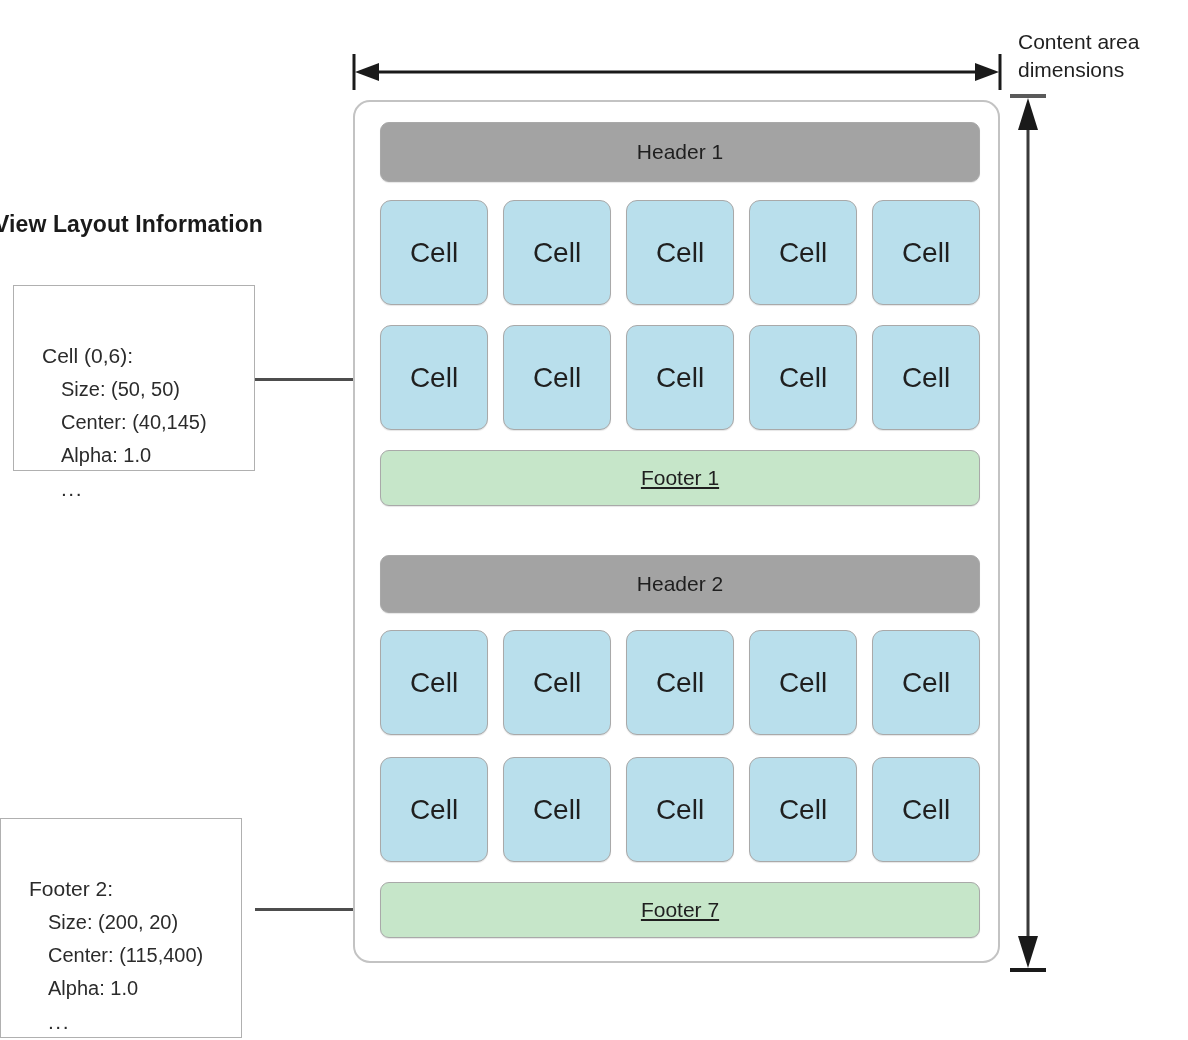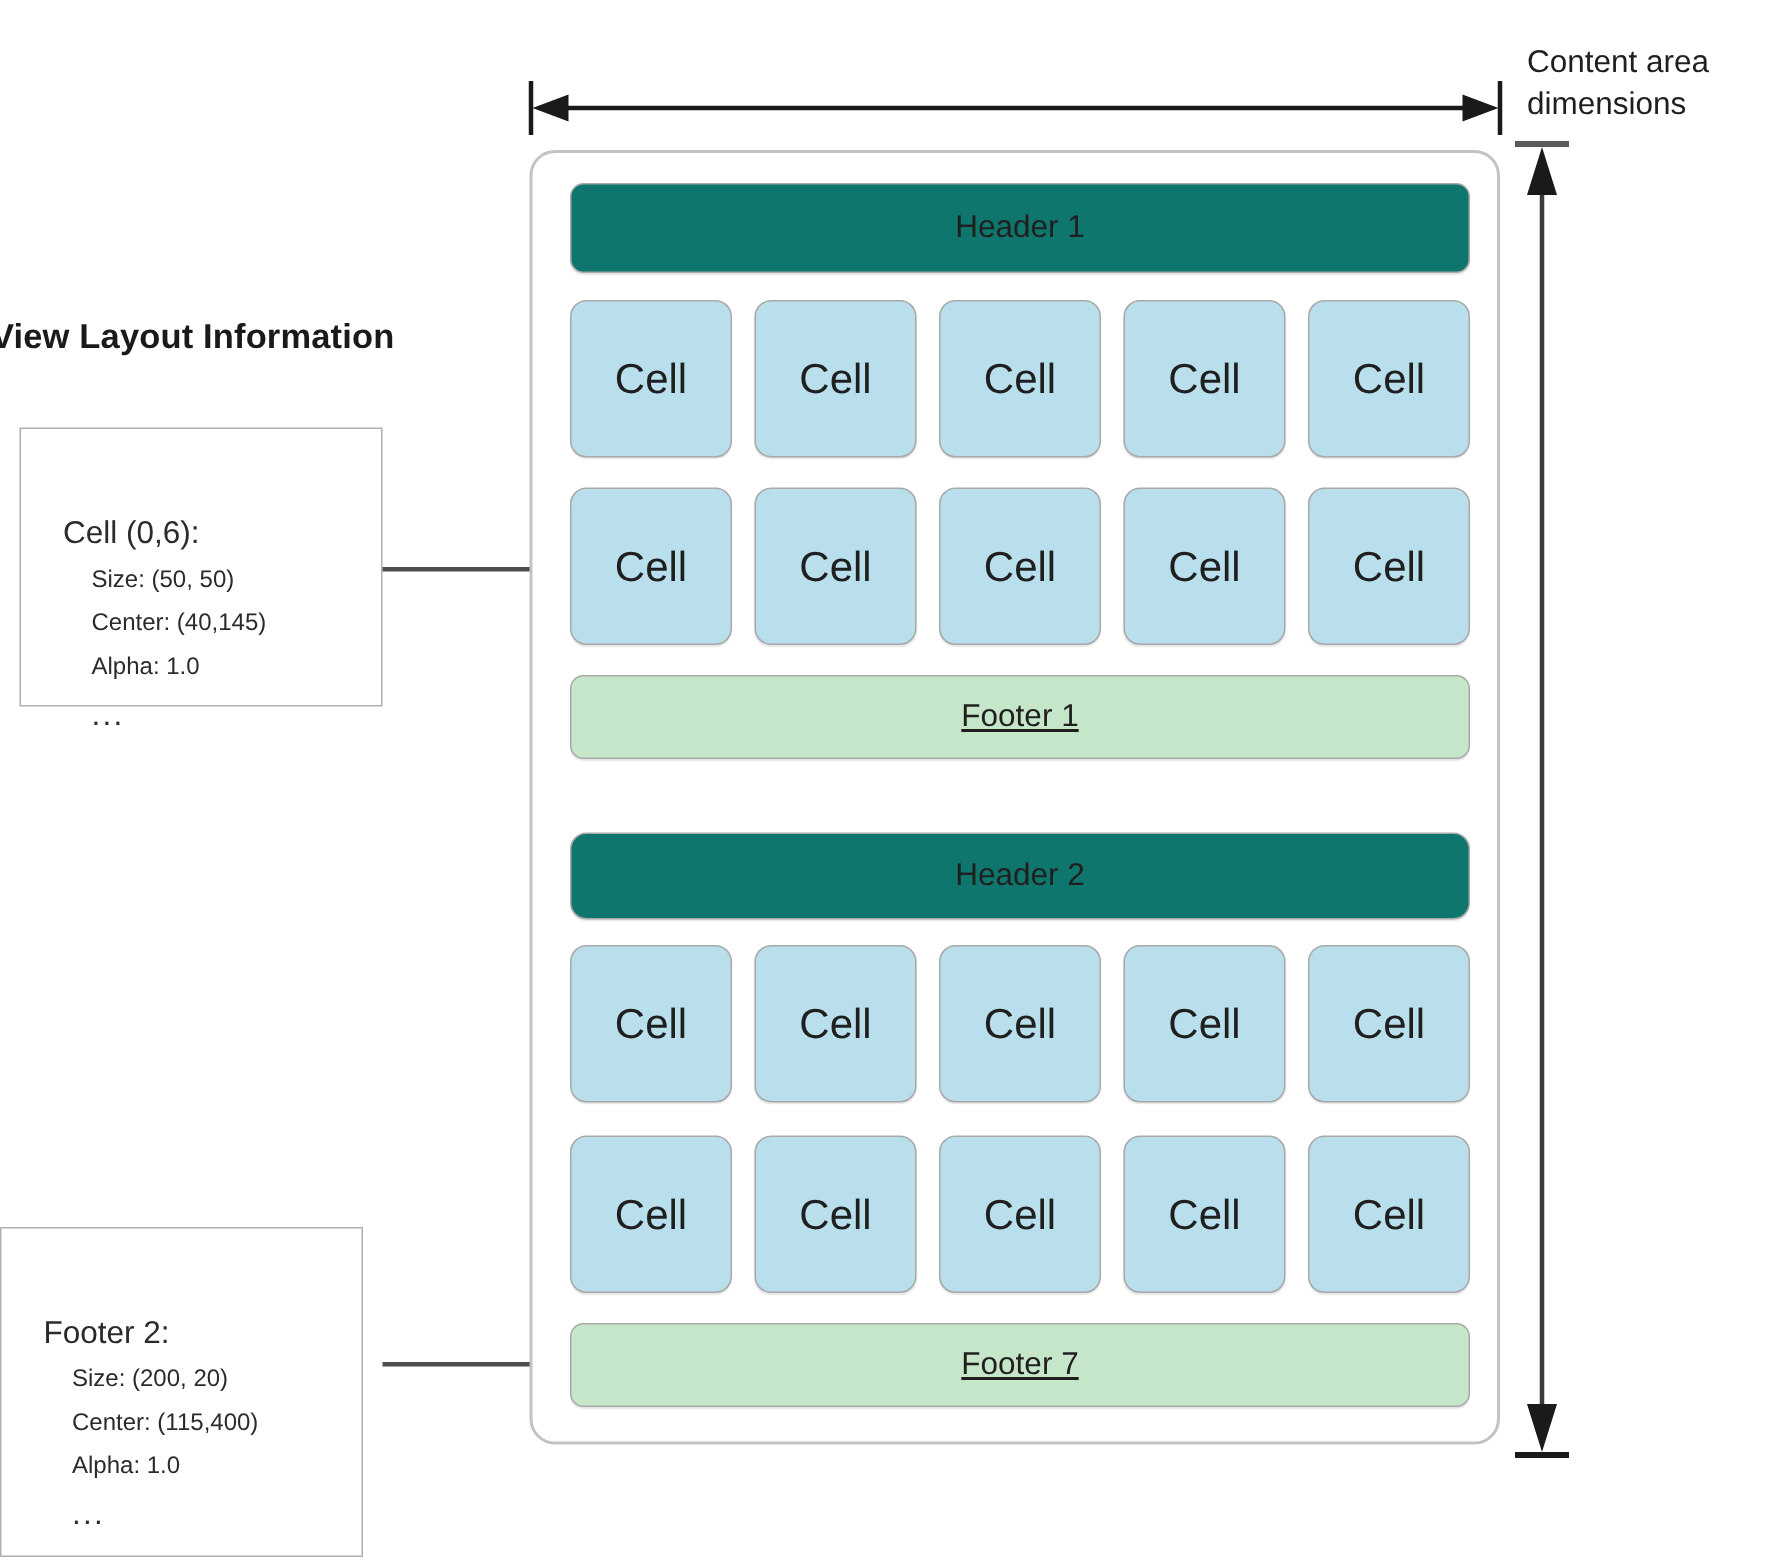--- a/index.html
+++ b/index.html
@@ -42,21 +42,21 @@
   }
   .info-box .ib-title {
     font-size: 21px;
     color: #2b2b2b;
     line-height: 1.0;
     margin-bottom: 13px;
     white-space: nowrap;
     margin-top: 33px;
   }
   .info-box .ib-line {
-    font-size: 16px;
+    font-size: 20px;
     color: #2b2b2b;
     line-height: 1.0;
     margin: 0 0 13px 19px;
     white-space: nowrap;
   }
   .info-box .ib-ellipsis {
     font-size: 21px;
     color: #2b2b2b;
     line-height: 1.0;
     margin: 8px 0 0 19px;
@@ -93,21 +93,21 @@
     box-sizing: border-box;
     border: 1.4px solid #a9a9a9;
     border-radius: 9px;
     display: flex;
     align-items: center;
     justify-content: center;
     font-size: 21px;
     color: #1f1f1f;
     box-shadow: 0 1px 1px rgba(0,0,0,0.10);
   }
-  .bar.header { background: #0f766e; text-align: center; }
+  .bar.header { background: #a3a3a3; text-align: center; }
   .bar.footer { background: #c6e6c9; text-decoration: underline; }
 
   .cell {
     position: absolute;
     box-sizing: border-box;
     background: #b9dfec;
     border: 1.4px solid #a9a9a9;
     border-radius: 11px;
     display: flex;
     align-items: center;
@@ -178,21 +178,21 @@
     <div class="cell" style="left:517px; top:98px; width:108px; height:105px;">Cell</div>
 
     <div class="cell" style="left:25px; top:223px; width:108px; height:105px;">Cell</div>
     <div class="cell" style="left:148px; top:223px; width:108px; height:105px;">Cell</div>
     <div class="cell" style="left:271px; top:223px; width:108px; height:105px;">Cell</div>
     <div class="cell" style="left:394px; top:223px; width:108px; height:105px;">Cell</div>
     <div class="cell" style="left:517px; top:223px; width:108px; height:105px;">Cell</div>
 
     <div class="bar footer" style="left:25px; top:348px; width:600px; height:56px;">Footer 1</div>
 
-    <div class="bar header" style="left:25px; top:453px; width:600px; height:58px;border-radius:11px;">Header 2</div>
+    <div class="bar header" style="left:25px; top:453px; width:600px; height:58px;">Header 2</div>
 
     <div class="cell" style="left:25px; top:528px; width:108px; height:105px;">Cell</div>
     <div class="cell" style="left:148px; top:528px; width:108px; height:105px;">Cell</div>
     <div class="cell" style="left:271px; top:528px; width:108px; height:105px;">Cell</div>
     <div class="cell" style="left:394px; top:528px; width:108px; height:105px;">Cell</div>
     <div class="cell" style="left:517px; top:528px; width:108px; height:105px;">Cell</div>
 
     <div class="cell" style="left:25px; top:655px; width:108px; height:105px;">Cell</div>
     <div class="cell" style="left:148px; top:655px; width:108px; height:105px;">Cell</div>
     <div class="cell" style="left:271px; top:655px; width:108px; height:105px;">Cell</div>

